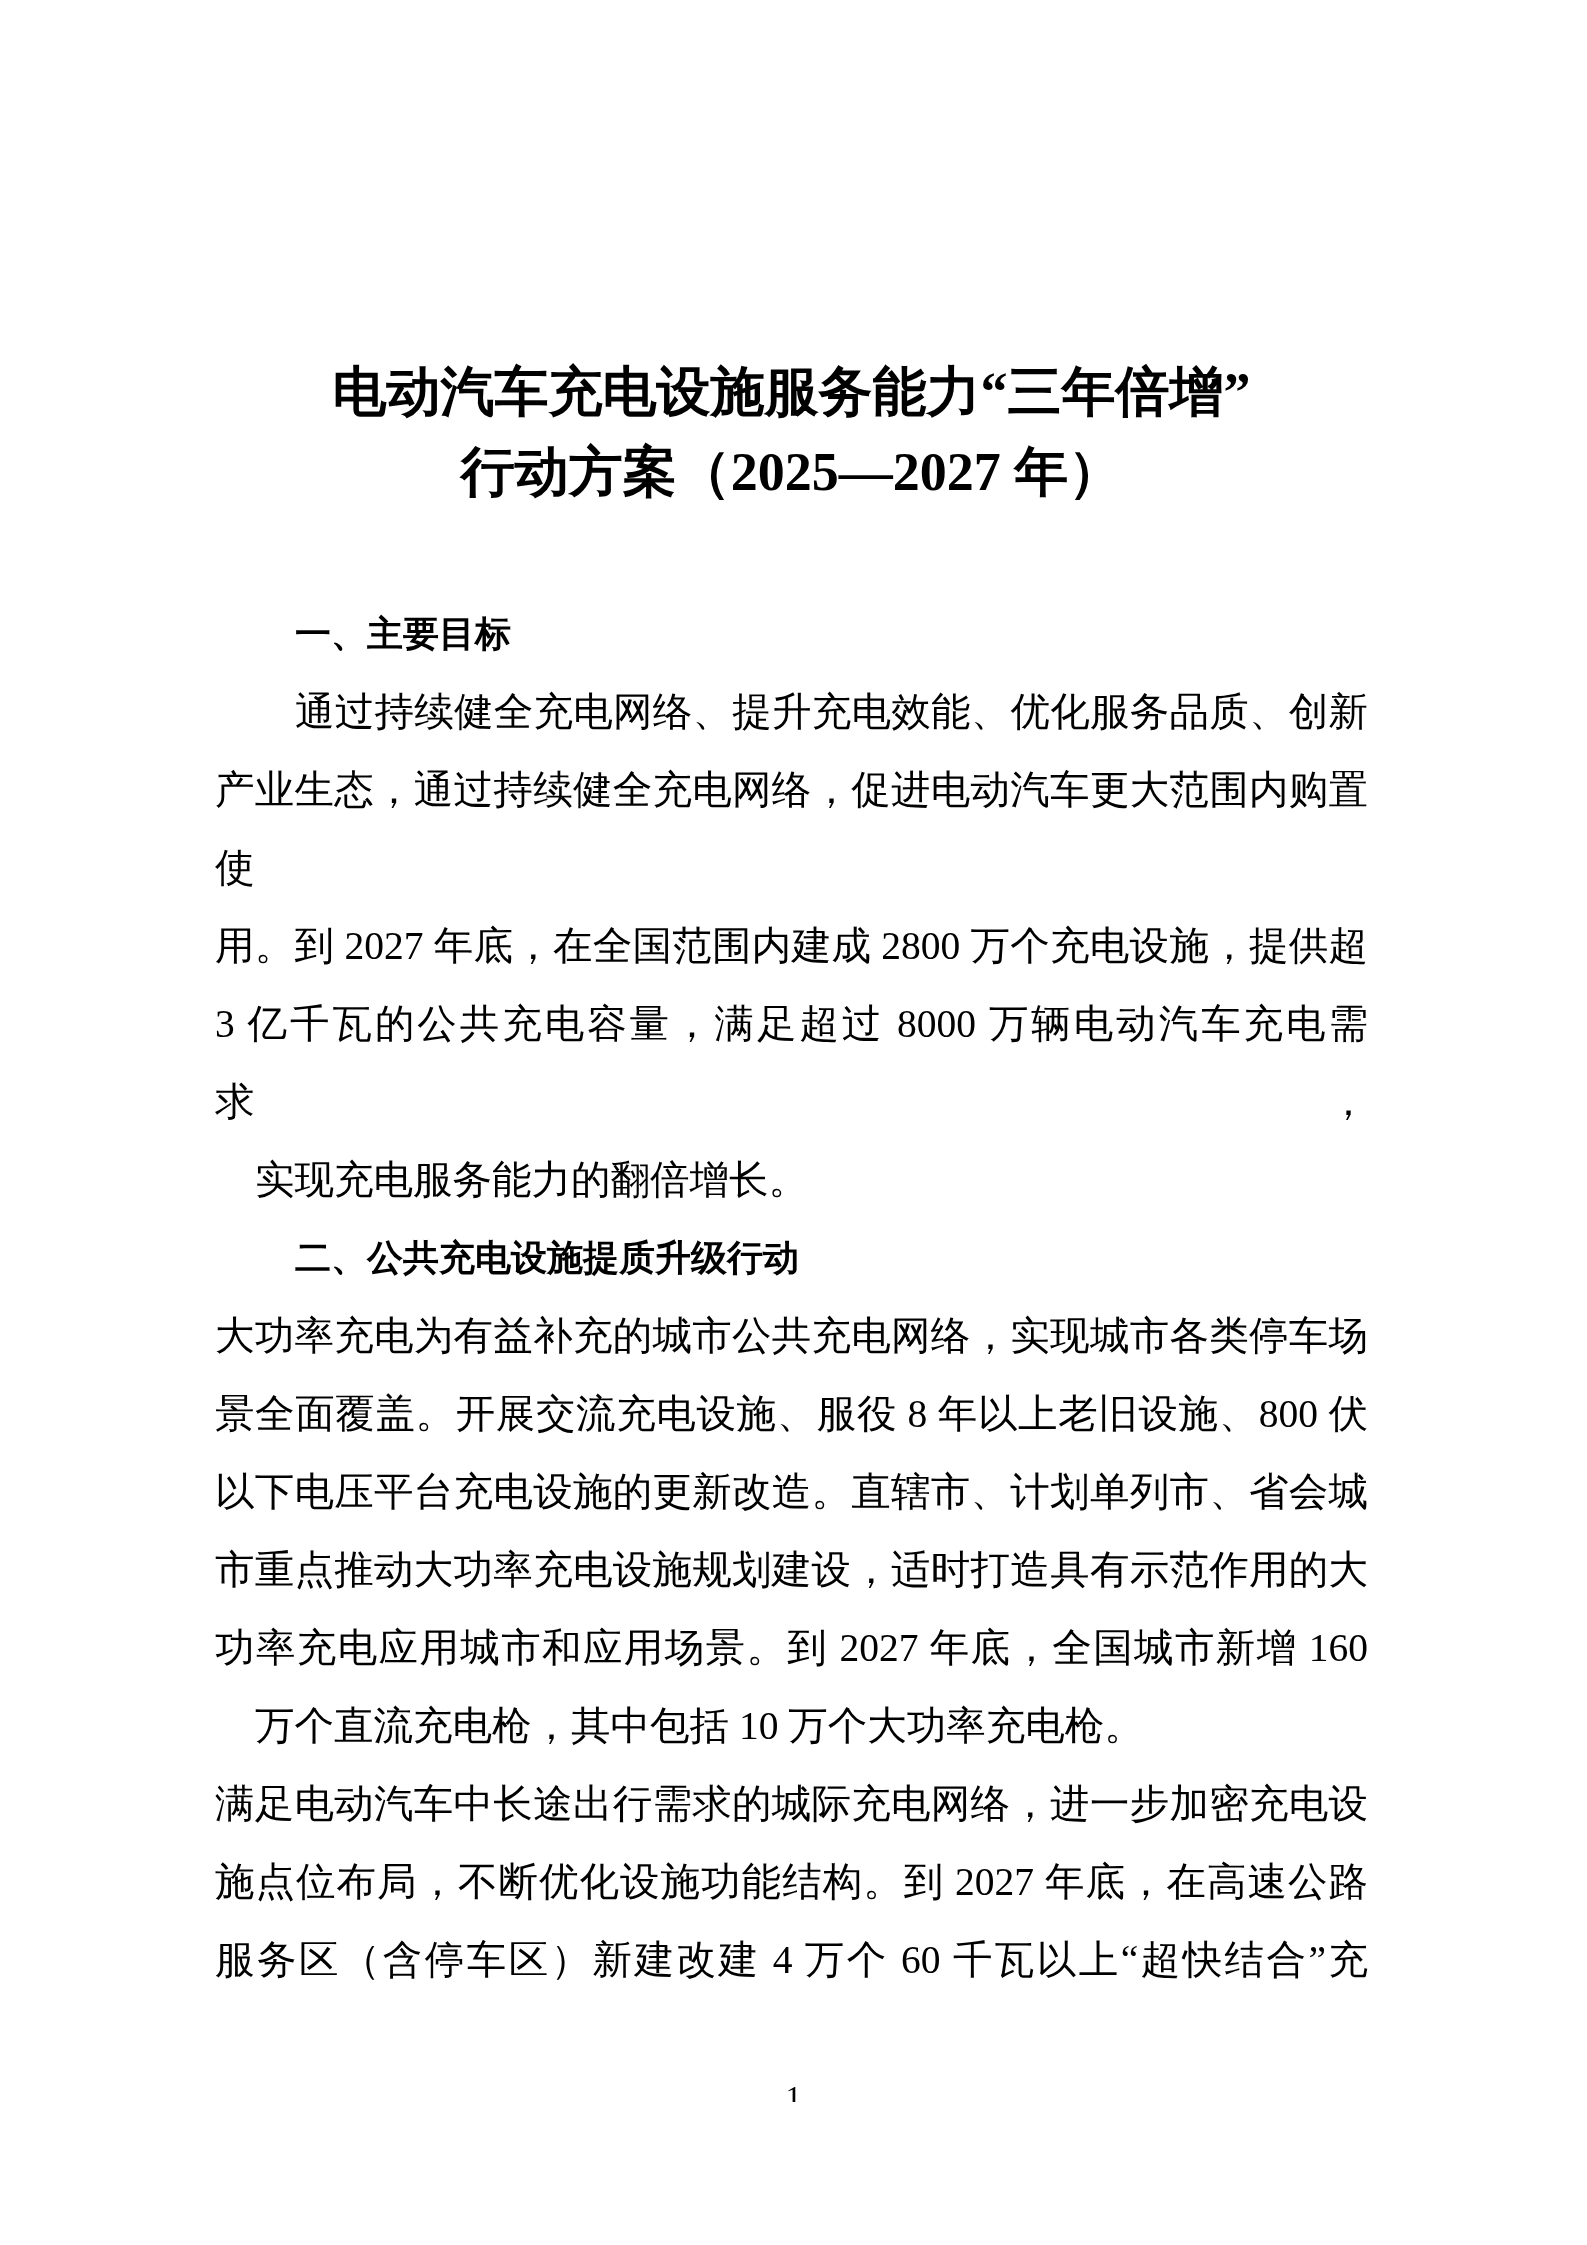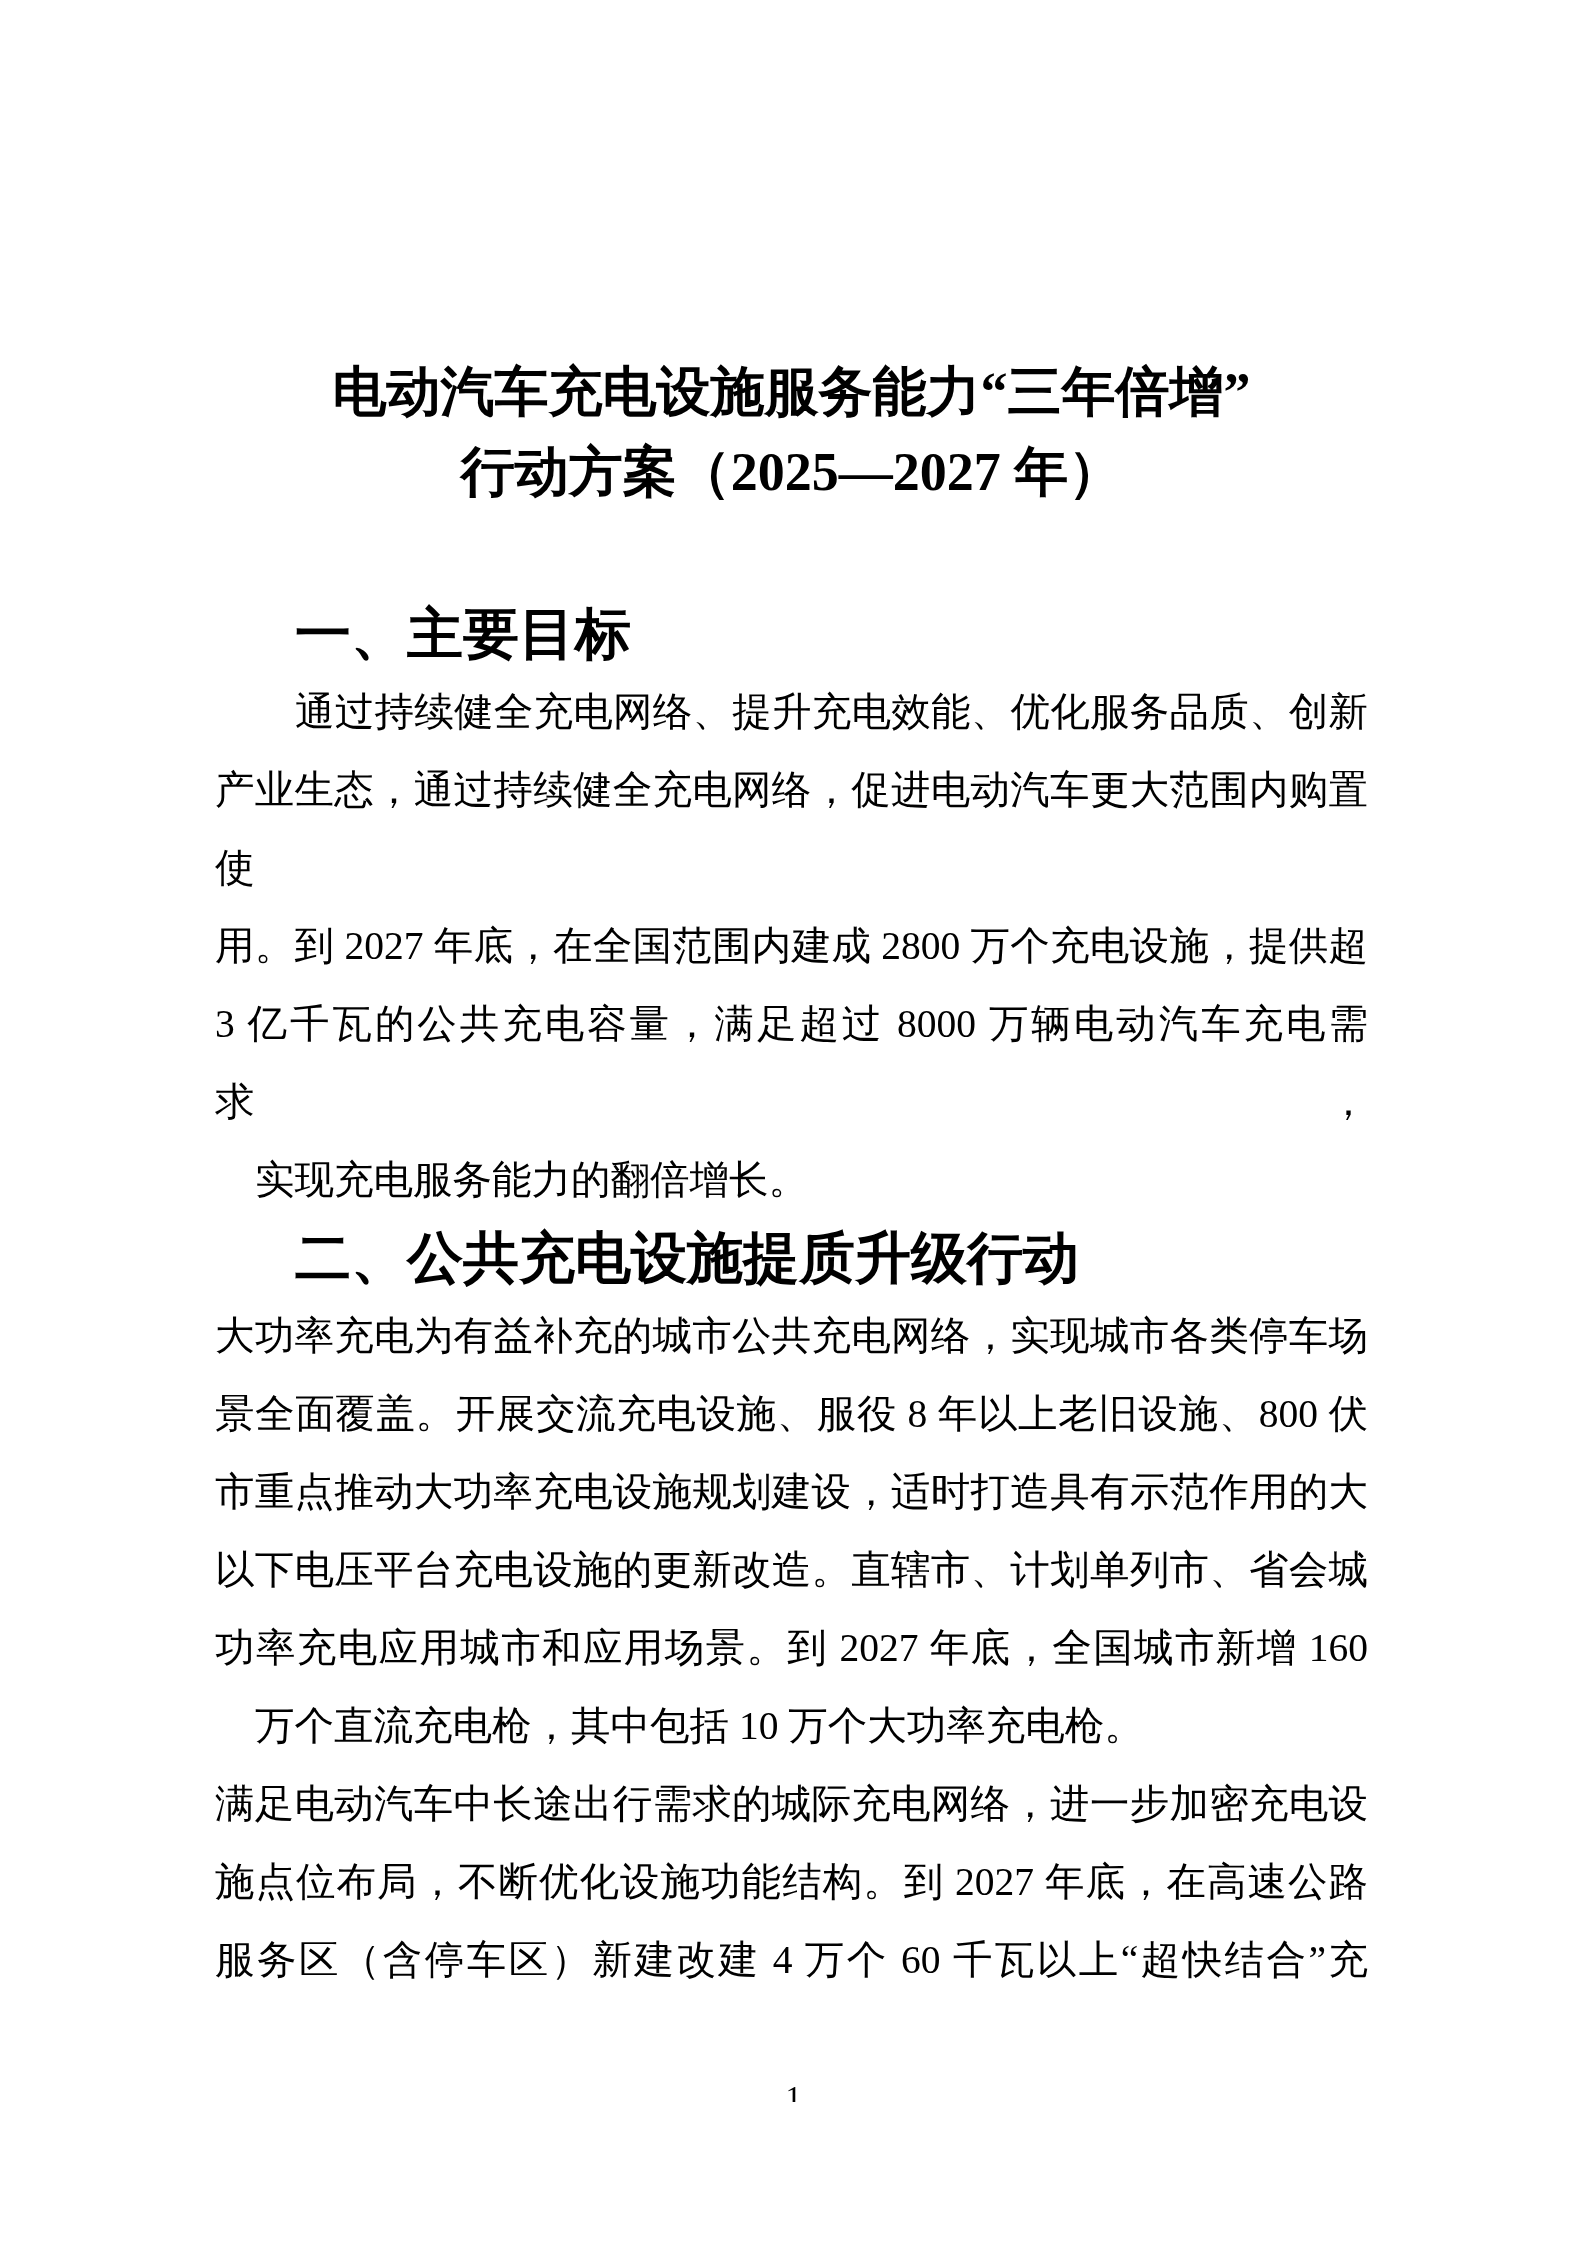--- a/index.html
+++ b/index.html
@@ -27,21 +27,21 @@
     font-family: "Liberation Serif", "DejaVu Serif", serif;
   }
   .content {
     margin-top: 83px;
     font-size: 39.5px;
     line-height: 78px;
   }
   .h {
     font-family: "Liberation Sans", "DejaVu Sans", sans-serif;
     font-weight: 700;
-    font-size: 56px;
+    font-size: 36px;
     line-height: 78px;
     text-indent: 80px;
     text-align: left;
   }
   .line {
     text-align: justify;
     text-align-last: justify;
     text-justify: inter-character;
   }
   .line.first { text-indent: 80px; }
@@ -70,22 +70,22 @@
   <div class="content" id="content">
       <div class="h">一、主要目标</div>
       <div class="line first"><span>通过持续健全充电网络、提升充电效能、优化服务品质、创新</span></div>
       <div class="line"><span>产业生态，通过持续健全充电网络，促进电动汽车更大范围内购置使</span></div>
       <div class="line"><span>用。到 2027 年底，在全国范围内建成 2800 万个充电设施，提供超</span></div>
       <div class="line"><span>3 亿千瓦的公共充电容量，满足超过 8000 万辆电动汽车充电需求，</span></div>
       <div class="line plast"><span>实现充电服务能力的翻倍增长。</span></div>
       <div class="h">二、公共充电设施提质升级行动</div>
       <div class="line"><span>大功率充电为有益补充的城市公共充电网络，实现城市各类停车场</span></div>
       <div class="line"><span>景全面覆盖。开展交流充电设施、服役 8 年以上老旧设施、800 伏</span></div>
+      <div class="line"><span>以下电压平台充电设施的更新改造。直辖市、计划单列市、省会城</span></div>
       <div class="line"><span>市重点推动大功率充电设施规划建设，适时打造具有示范作用的大</span></div>
-      <div class="line"><span>以下电压平台充电设施的更新改造。直辖市、计划单列市、省会城</span></div>
       <div class="line"><span>功率充电应用城市和应用场景。到 2027 年底，全国城市新增 160</span></div>
       <div class="line plast"><span>万个直流充电枪，其中包括 10 万个大功率充电枪。</span></div>
       <div class="line"><span>满足电动汽车中长途出行需求的城际充电网络，进一步加密充电设</span></div>
       <div class="line"><span>施点位布局，不断优化设施功能结构。到 2027 年底，在高速公路</span></div>
       <div class="line"><span>服务区（含停车区）新建改建 4 万个 60 千瓦以上“超快结合”充</span></div>
     </div>
 
   <div class="page-number">1</div>
 </div>
 

